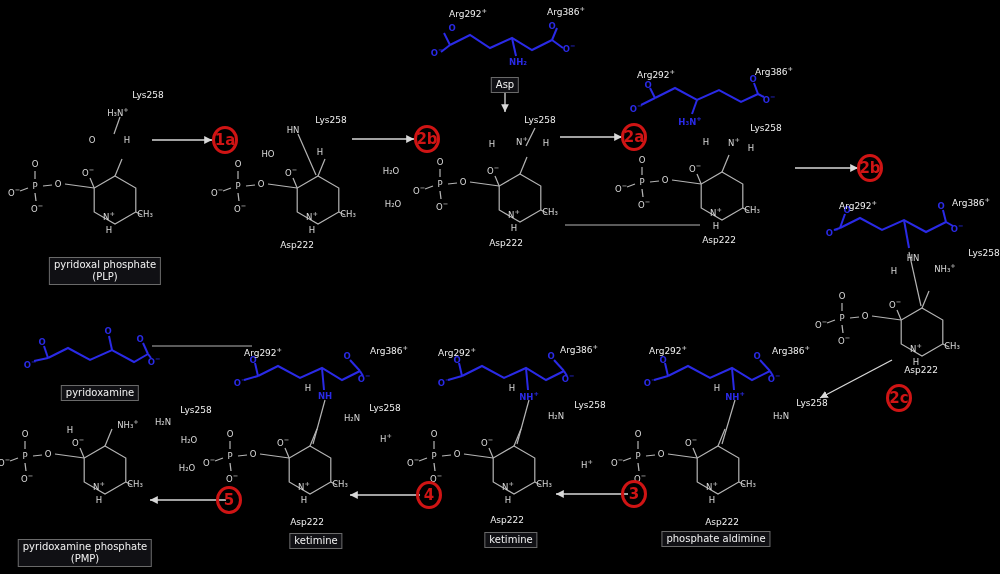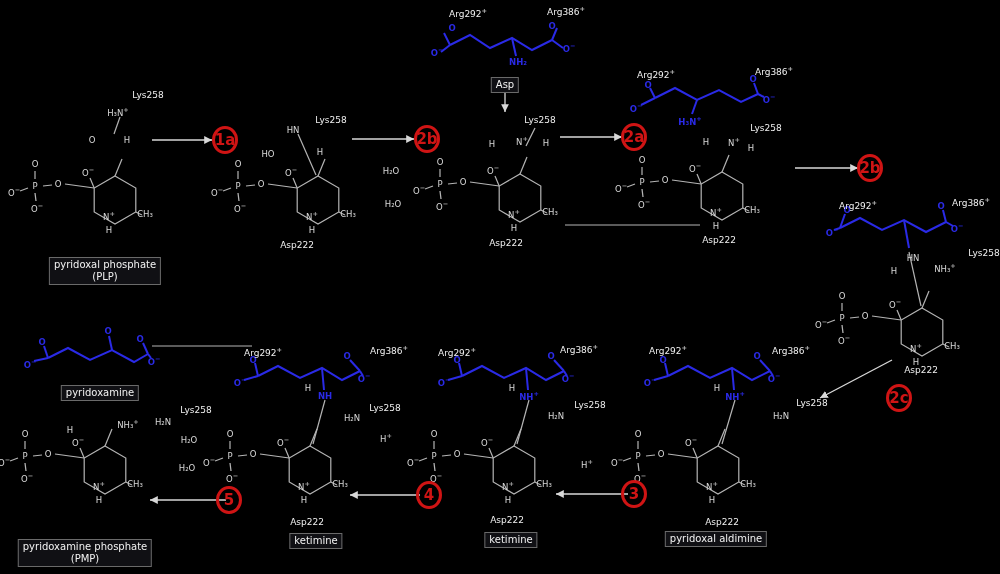--- a/index.html
+++ b/index.html
@@ -369,16 +369,16 @@
         <div>pyridoxamine phosphate</div>
         <div>(PMP)</div>
       </div>
       <div class="namebox" style="left: 316px; top: 541px;">
         <div>ketimine</div>
       </div>
       <div class="namebox" style="left: 511px; top: 540px;">
         <div>ketimine</div>
       </div>
       <div class="namebox" style="left: 716px; top: 539px;">
-        <div>pyridoxal aldimine</div>
+        <div>phosphate aldimine</div>
       </div>
     </div>
 </div>
 
 </body></html>

